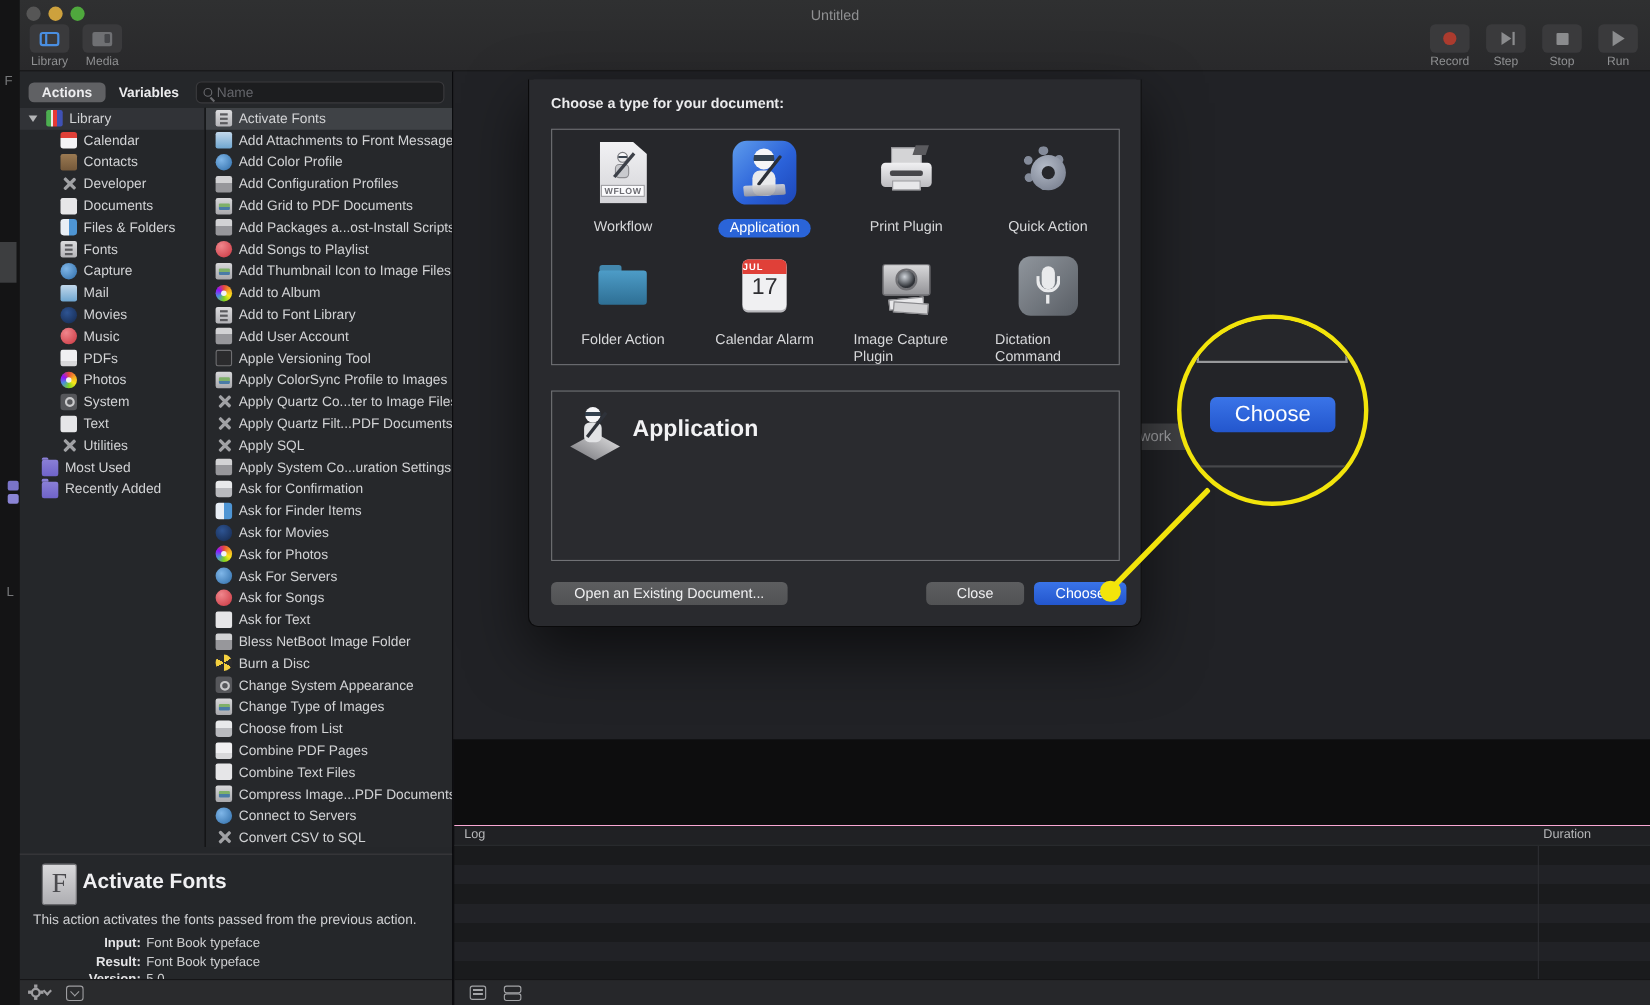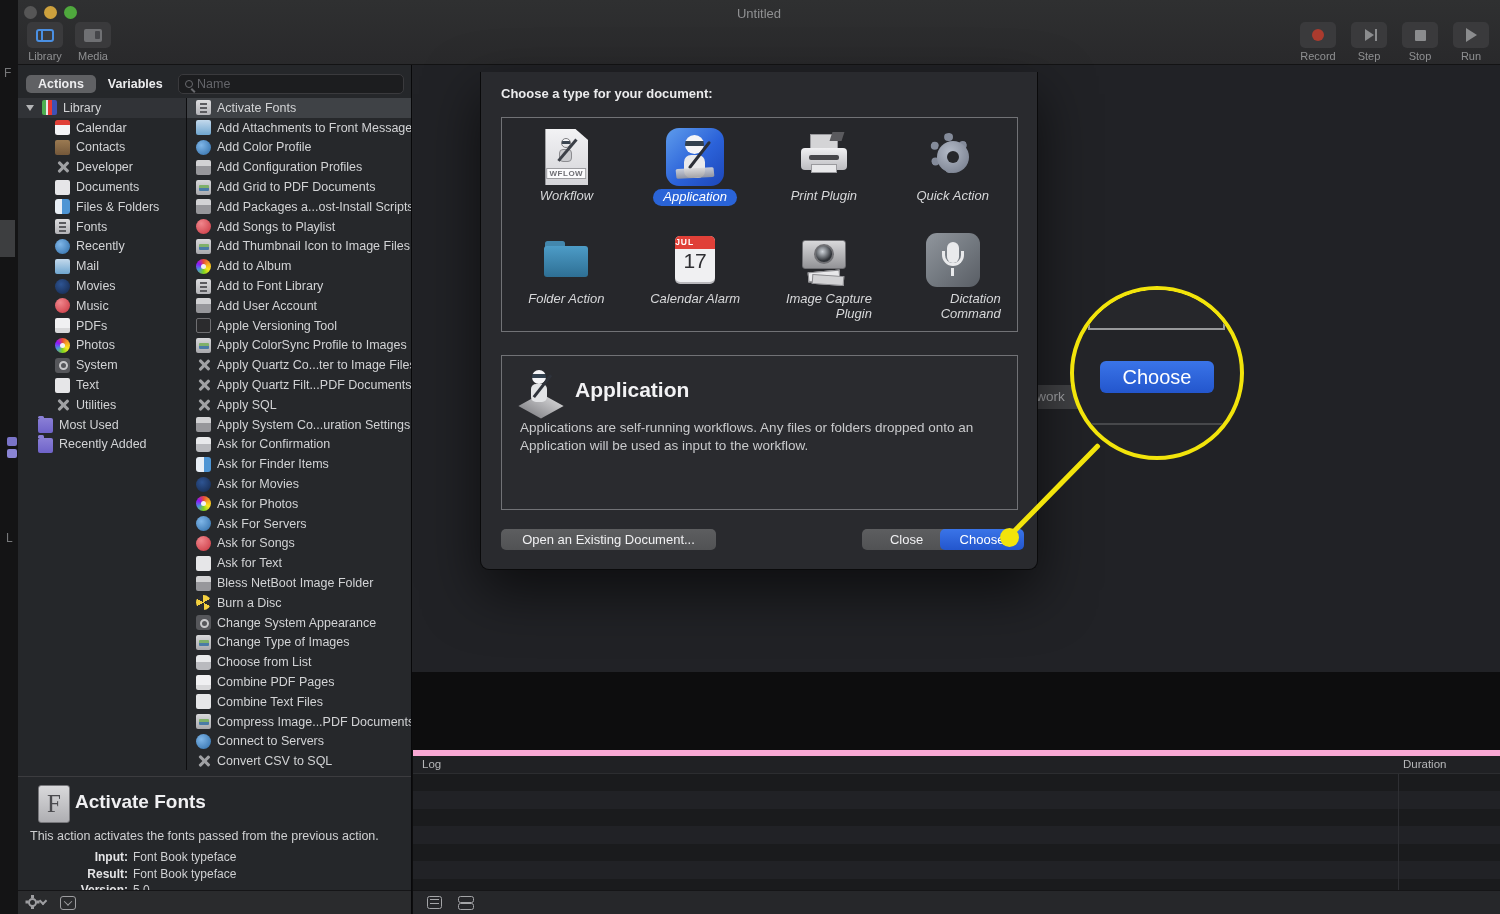--- a/index.html
+++ b/index.html
@@ -131,21 +131,21 @@
     box-shadow:0 11px 0 #9e9ea1, -5.5px 5.5px 0 #9e9ea1, 5.5px 5.5px 0 #9e9ea1; }
   .chev-down { width:6px; height:6px; border-right:2px solid #9e9ea1; border-bottom:2px solid #9e9ea1;
     transform:rotate(45deg); margin-left:3px; margin-top:-3px; }
   .toggle-glyph { width:16px; height:14px; border:1.5px solid #9e9ea1; border-radius:3px;
     display:flex; align-items:center; justify-content:center; }
   .toggle-glyph::after { content:""; width:5px; height:5px; border-right:1.5px solid #9e9ea1;
     border-bottom:1.5px solid #9e9ea1; transform:rotate(45deg) translate(-1px,-1px); }
 
   
   .main-area { position:absolute; left:395px; top:65px; right:0; bottom:0; background:#212226; }
-  .log-pane { position:absolute; left:0; right:0; top:685px; height:140px; border-top:6px solid #f9a8d4; }
+  .log-pane { position:absolute; left:0; right:0; top:685px; height:140px; border-top:1px solid #f9a8d4; }
   .log-header { position:absolute; left:0; right:0; top:0; height:18px; background:#202124;
     border-bottom:1px solid #2c2d30; font-size:11.5px; color:#b6b7b9; }
   .log-header .h1 { position:absolute; left:9px; top:2px; }
   .log-header .h2 { position:absolute; left:990px; top:2px; }
   .log-rows { position:absolute; left:0; right:0; top:18px; bottom:0;
     background:repeating-linear-gradient(#1a1b1d 0 17.5px, #212226 17.5px 35px); }
   .dur-divider { position:absolute; left:985px; top:0; bottom:0; width:1px; background:#2e2f33; }
   .main-footer { position:absolute; left:0; right:0; top:825px; height:24px;
     background:#26272a; border-top:1px solid #151517; display:flex; align-items:center; padding-left:14px; gap:16px; }
   .list-glyph { width:15px; height:13px; border:1.5px solid #a4a5a8; border-radius:2.5px; position:relative; }
@@ -158,21 +158,21 @@
 
   
   .dialog { position:absolute; left:480px; top:72px; width:558px; height:498px;
     background:#292a2e; border:1px solid #0a0a0b; border-top:none; border-radius:0 0 9px 9px;
     box-shadow:0 22px 55px rgba(0,0,0,.6); z-index:10; }
   .dlg-heading { position:absolute; left:20px; top:14px; font-size:13px; font-weight:bold; color:#ebebed; }
   .type-box { position:absolute; left:20px; top:45px; width:517px; height:215px;
     border:1px solid #717276; background:#26272b; }
   .types-grid { display:grid; grid-template-columns:repeat(4,1fr); padding-top:6px; }
   .type-cell { display:flex; flex-direction:column; align-items:center; height:103px; padding-top:4px; }
-  .type-label { margin-top:3px; font-size:13px; color:#d7d8da; text-align:right; max-width:96px; line-height:1.15;font-style:italic; }
+  .type-label { margin-top:13px; font-size:13px; color:#d7d8da; text-align:left; max-width:96px; line-height:1.15; }
   .type-cell.selected .type-label { background:#2a64d8; color:#fff; border-radius:10px; padding:1px 10px; }
 
   .t-icon { width:58px; height:58px; position:relative; flex:none; }
   .t-icon span { display:none; position:absolute; }
   
   .type-workflow .p1 { display:block; left:8px; top:1px; width:43px; height:56px; background:linear-gradient(#f2f2f4,#d4d4d8);
     clip-path:polygon(0 0,70% 0,100% 20%,100% 100%,0 100%); }
   .type-workflow .p2 { display:block; left:24px; top:10px; width:10px; height:10px; border-radius:50%;
     background:linear-gradient(#f8f8fa 0 30%, #3a4450 30% 60%, #e8e8ea 60%); border:1px solid #7c7c80; }
   .type-workflow .p3 { display:block; left:22px; top:21px; width:13px; height:13px; border-radius:4px; background:#c9cace; border:1px solid #8c8c90; }
@@ -241,21 +241,21 @@
     background:linear-gradient(#f5f5f7 0 30%, #33414f 30% 60%, #f5f5f7 60%); }
   .robot-icon .p3 { left:12px; top:16px; width:16px; height:18px; border-radius:5px; background:#e2e3e5; }
   .robot-icon .p4 { left:22px; top:4px; width:2.5px; height:28px; background:#2e323a; transform:rotate(38deg); }
   .db-title { position:absolute; left:73px; top:22px; font-size:21px; font-weight:bold; color:#f2f2f4; }
   .db-desc { position:absolute; left:18px; top:63px; width:494px; font-size:13.5px; line-height:18px; color:#c9cacc; }
 
   .dlg-buttons { position:absolute; left:0; right:0; top:457px; height:22px; }
   .btn { position:absolute; height:21px; border-radius:5px; background:linear-gradient(#5d5e60,#515254);
     color:#f0f0f2; font-size:13px; display:flex; align-items:center; justify-content:center; }
   .btn-open { left:20px; width:215px; }
-  .btn-close { left:381px; width:89px; }
+  .btn-close { left:361px; width:89px; }
   .btn-choose { left:459px; width:84px; background:linear-gradient(#3a74e8,#2356cd); color:#fff; }
 
   
   .workflow-frag { position:absolute; left:1022px; top:385px; width:96px; height:24px;
     background:#404144; border-radius:4px; z-index:5; overflow:hidden; }
   .workflow-frag span { position:absolute; left:6px; top:4px; font-size:13.5px; color:#a2a3a6; white-space:nowrap; }
 
   
   .callout-circle { position:absolute; left:1070px; top:286px; width:174px; height:174px;
     border-radius:50%; border:4.5px solid #f2e40b; background:#232428; overflow:hidden; z-index:12; }
@@ -384,21 +384,21 @@
             <span>Files &amp; Folders</span>
           </div>
 
           <div class="row cat-row deep">
             <span class="ic ic-pagegrey"></span>
             <span>Fonts</span>
           </div>
 
           <div class="row cat-row deep">
             <span class="ic ic-globe"></span>
-            <span>Recently</span>
+            <span>Capture</span>
           </div>
 
           <div class="row cat-row deep">
             <span class="ic ic-blue"></span>
             <span>Mail</span>
           </div>
 
           <div class="row cat-row deep">
             <span class="ic ic-movie"></span>
             <span>Movies</span>
@@ -767,21 +767,20 @@
   </div>
 
   <div class="detail-box">
     <span class="robot-icon">
       <span class="p1"></span>
         <span class="p2"></span>
         <span class="p3"></span>
         <span class="p4"></span>
     </span>
     <div class="db-title">Application</div>
-    <div class="db-desc">Applications are self-running workflows. Any files or folders dropped onto an Application will be used as input to the workflow.</div>
   </div>
 
   <div class="dlg-buttons">
     <div class="btn btn-open">Open an Existing Document...</div>
     <div class="btn btn-close">Close</div>
     <div class="btn btn-choose">Choose</div>
   </div>
 </div>
 
 <div class="callout-line"></div>

